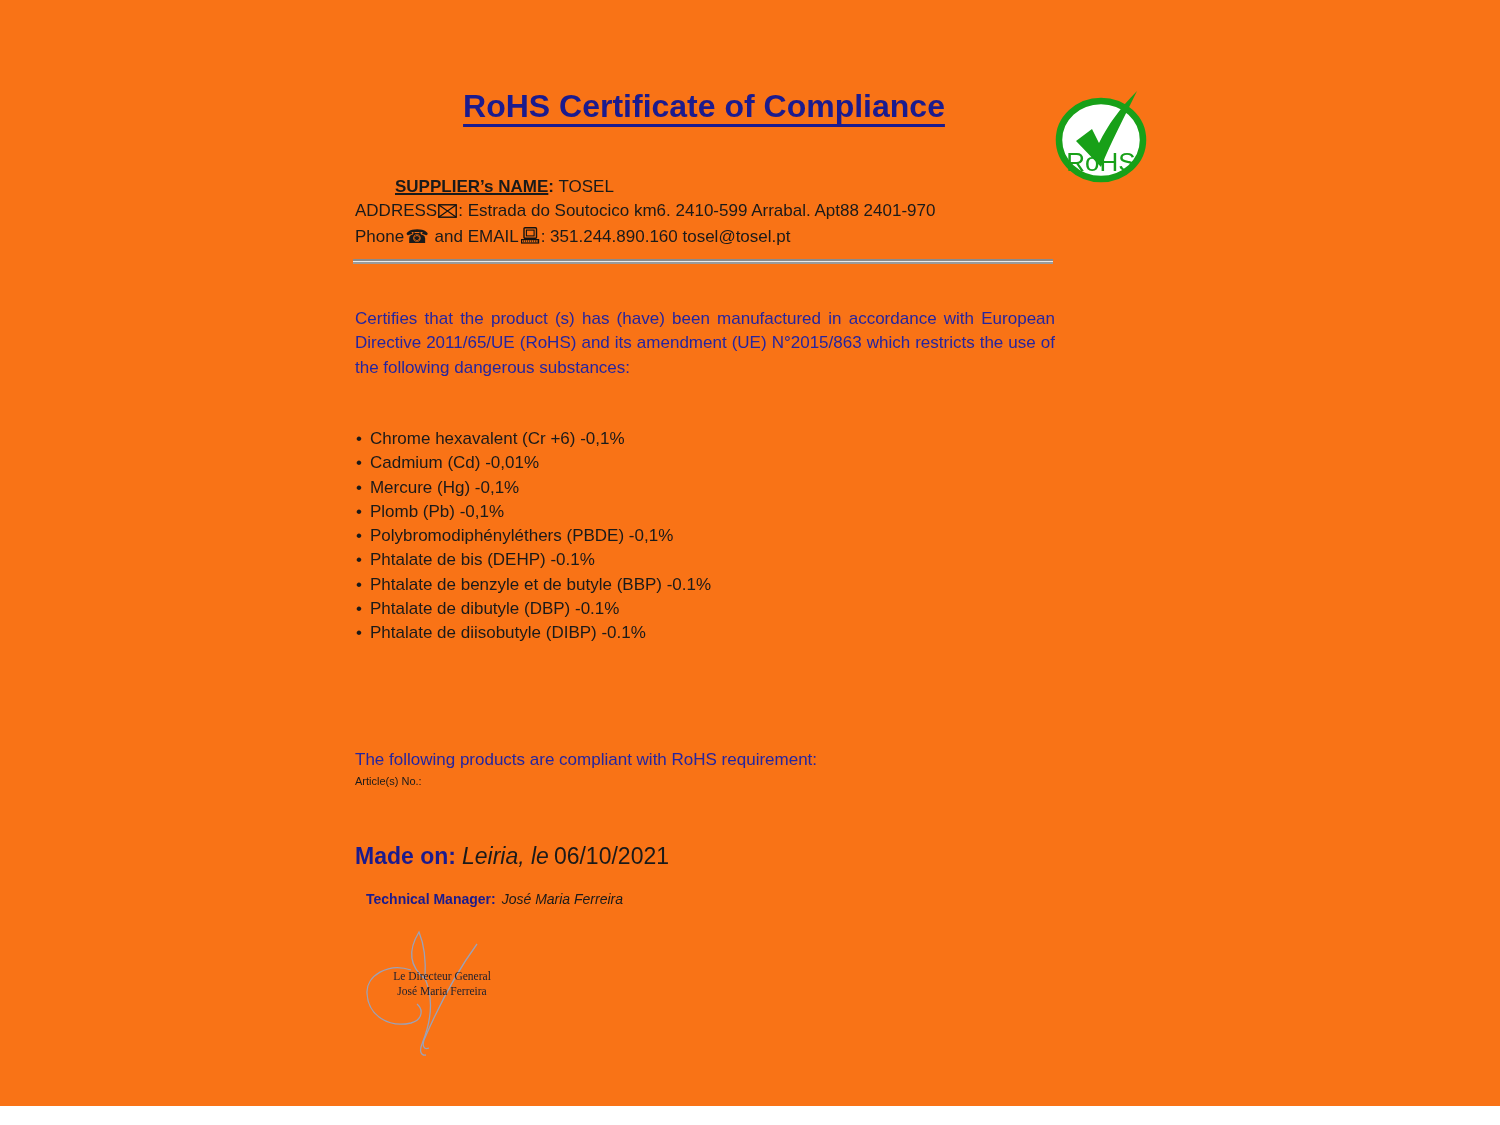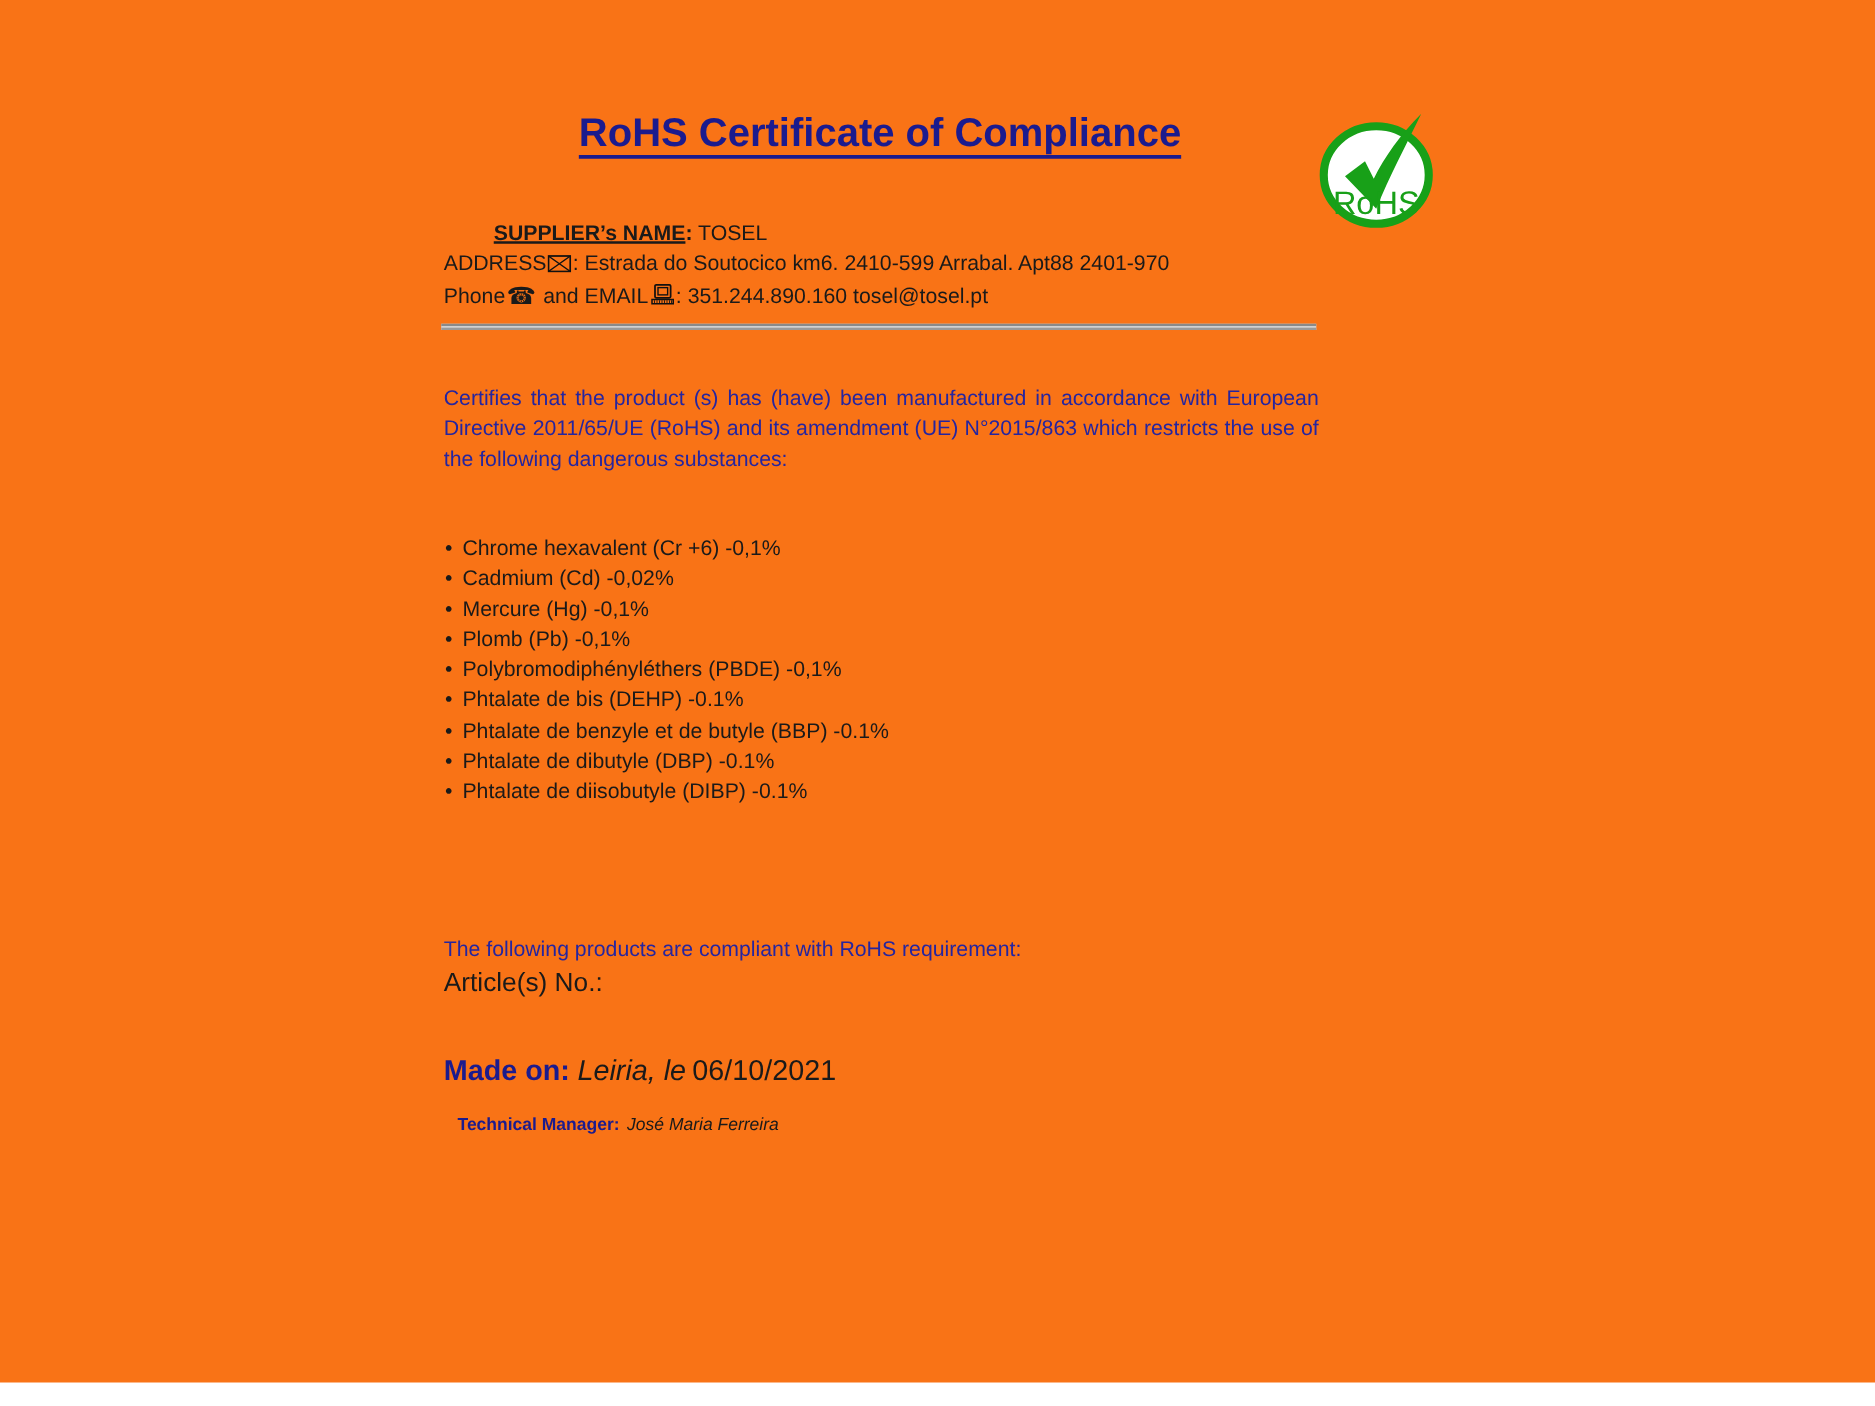--- a/index.html
+++ b/index.html
@@ -122,21 +122,21 @@
     position: absolute;
     left: 355px;
     top: 750px;
     font-size: 17px;
     color: var(--blue, #2525a0);
   }
   .article-line {
     position: absolute;
     left: 355px;
     top: 775px;
-    font-size: 21px;
+    font-size: 11px;
     color: var(--text, #1a1a1a);
   }
 
   
   .made-on-line {
     position: absolute;
     left: 355px;
     top: 843px;
     font-size: 23px;
   }
@@ -215,21 +215,21 @@
           </svg></span><span>: 351.244.890.160 tosel@tosel.pt</span>
     </div>
   </div>
 
   <div class="divider"></div>
 
   <div class="cert-paragraph">Certifies that the product (s) has (have) been manufactured in accordance with European Directive 2011/65/UE (RoHS) and its amendment (UE) N°2015/863 which restricts the use of the following dangerous substances:</div>
 
   <ul class="substances">
       <li>Chrome hexavalent (Cr +6) -0,1%</li>
-      <li>Cadmium (Cd) -0,02%</li>
+      <li>Cadmium (Cd) -0,01%</li>
       <li>Mercure (Hg) -0,1%</li>
       <li>Plomb (Pb) -0,1%</li>
       <li>Polybromodiphényléthers (PBDE) -0,1%</li>
       <li>Phtalate de bis (DEHP) -0.1%</li>
       <li>Phtalate de benzyle et de butyle (BBP) -0.1%</li>
       <li>Phtalate de dibutyle (DBP) -0.1%</li>
       <li>Phtalate de diisobutyle (DIBP) -0.1%</li>
     </ul>
 
   <div class="compliance-line">The following products are compliant with RoHS requirement:</div>
@@ -237,14 +237,26 @@
   <div class="article-line">Article(s) No.:</div>
 
   <div class="made-on-line">
     <span class="field-label">Made on:</span><span class="italic-val">Leiria, le</span><span class="plain-val">06/10/2021</span>
   </div>
 
   <div class="tech-mgr-line">
     <span class="field-label">Technical Manager:</span><span class="italic-val">José Maria Ferreira</span>
   </div>
 
+  <div class="signature">
+    <svg width="132" height="138" viewBox="0 0 132 138" fill="none" stroke-width="1.3" style="stroke: var(--signature_stroke, #9aa2ba);">
+      <path d="M61 10 C50 28 51 44 67 57 C68 40 66 22 61 10 Z"></path>
+      <path d="M53 48 C30 40 8 54 9 71 C10 94 31 106 53 101 C64 98 66 88 59 82"></path>
+      <path d="M119 22 C103 44 84 76 66 118 C64 124 66 128 71 126"></path>
+      <path d="M66 54 C74 72 76 92 64 122 C61 129 63 134 68 133"></path>
+    </svg>
+    <div class="signature-text">
+      <div>Le Directeur General</div>
+      <div>José Maria Ferreira</div>
+    </div>
+  </div>
 
 </div>
 
 </body></html>

